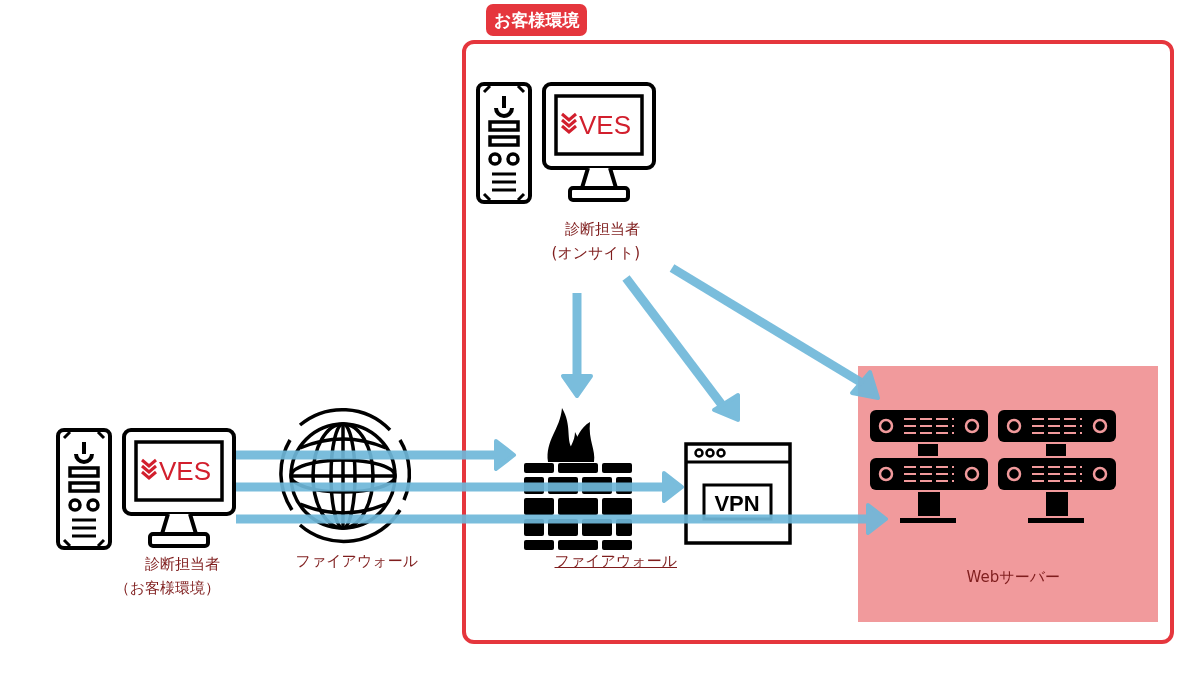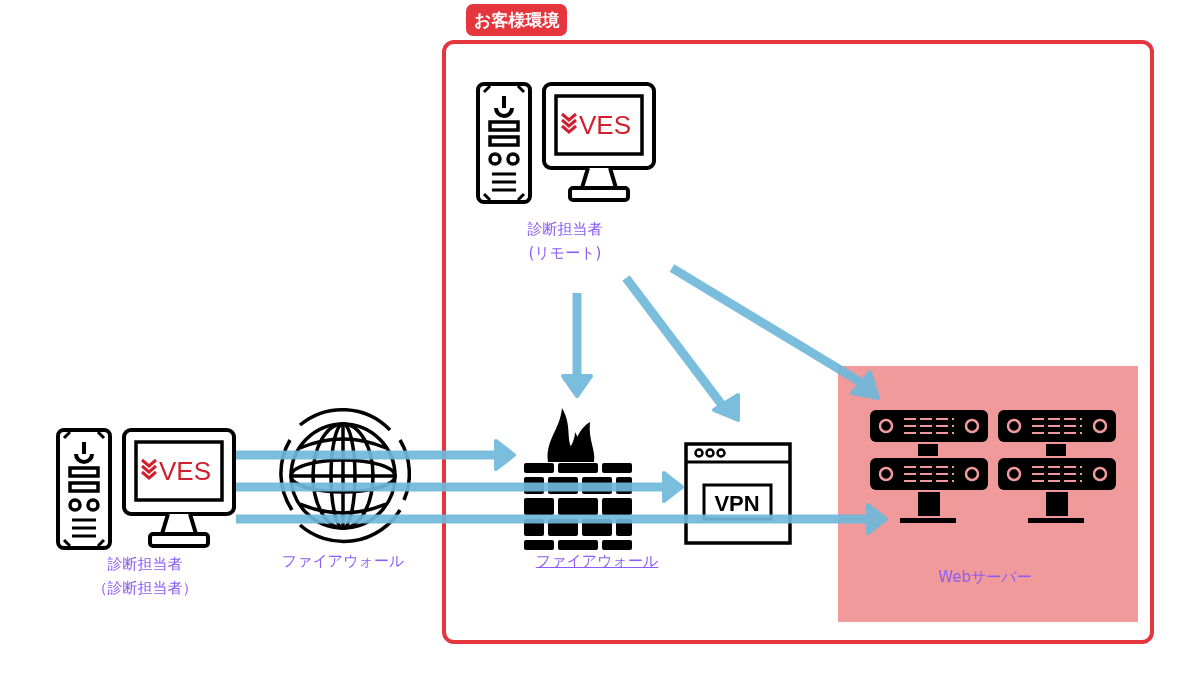--- a/index.html
+++ b/index.html
@@ -1,18 +1,18 @@
 <!DOCTYPE html>
 <html><head>
   <meta charset="utf-8">
   <style>
     html, body { margin: 0; padding: 0; background: #ffffff; }
     body { width: 1200px; height: 680px; position: relative; overflow: hidden; font-family: "DejaVu Sans", sans-serif; }
-    .abs { position: absolute; }
-    .label { position: absolute; text-align: center; color: #8b5cf6; font-size: 15px; line-height: 22px; white-space: nowrap; }
+    .abs { position: absolute; margin-left: 20px; }
+    .label { position: absolute; text-align: right; color: #7f1d1d; font-size: 15px; line-height: 22px; white-space: nowrap; }
     #env-frame { left: 442px; top: 40px; width: 712px; height: 604px; border: 4px solid #e5363d; border-radius: 12px; box-sizing: border-box; }
     #env-tag { left: 466px; top: 4px; height: 32px; padding: 0 8px; background: #e5363d; color: #fff; font-weight: bold; font-size: 17px; line-height: 32px; border-radius: 7px; }
     #server-zone { left: 838px; top: 366px; width: 300px; height: 256px; background: #f19a9c; }
     svg#diagram { position: absolute; left: 0; top: 0; }
   </style>
 </head>
 <body>
 
 <div id="server-zone" class="abs"></div>
 <div id="env-frame" class="abs"></div>
@@ -149,20 +149,20 @@
       <path d="M664 473 L682 487 L664 501 Z" stroke-width="4" stroke-linejoin="round"></path>
     </g>
     <g>
       <line x1="236" y1="519" x2="870" y2="519" stroke-width="9"></line>
       <path d="M868 505 L886 519 L868 533 Z" stroke-width="4" stroke-linejoin="round"></path>
     </g>
   </g>
 </svg>
 
 <div class="label" style="left:490px; top:218px; width:150px;">診断担当者</div>
-<div class="label" style="left:490px; top:242px; width:150px;">(リモート)</div>
+<div class="label" style="left:490px; top:242px; width:150px;">(オンサイト)</div>
 
 <div class="label" style="left:70px; top:553px; width:150px;">診断担当者</div>
-<div class="label" style="left:70px; top:577px; width:150px;">（診断担当者）</div>
+<div class="label" style="left:70px; top:577px; width:150px;">（お客様環境）</div>
 
 <div class="label" style="left:268px; top:550px; width:150px;">ファイアウォール</div>
 <div class="label" style="left:517px; top:550px; width:160px;text-decoration:underline;">ファイアウォール</div>
 <div class="label" style="left:910px; top:566px; width:150px;">Webサーバー</div>
 
 </body></html>

